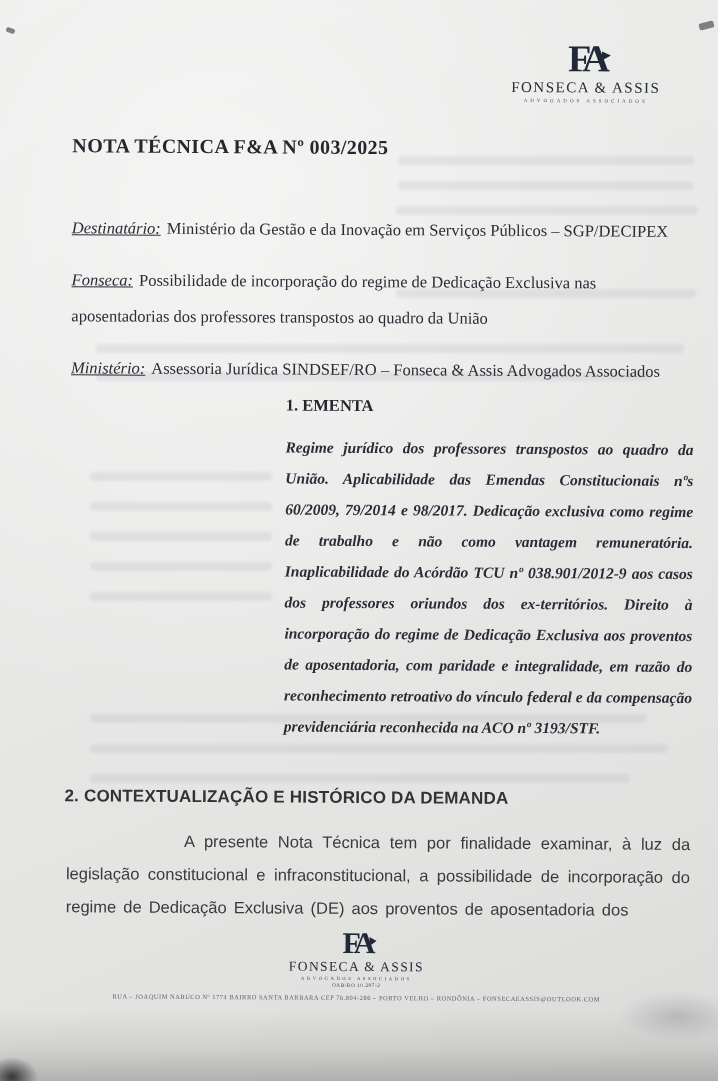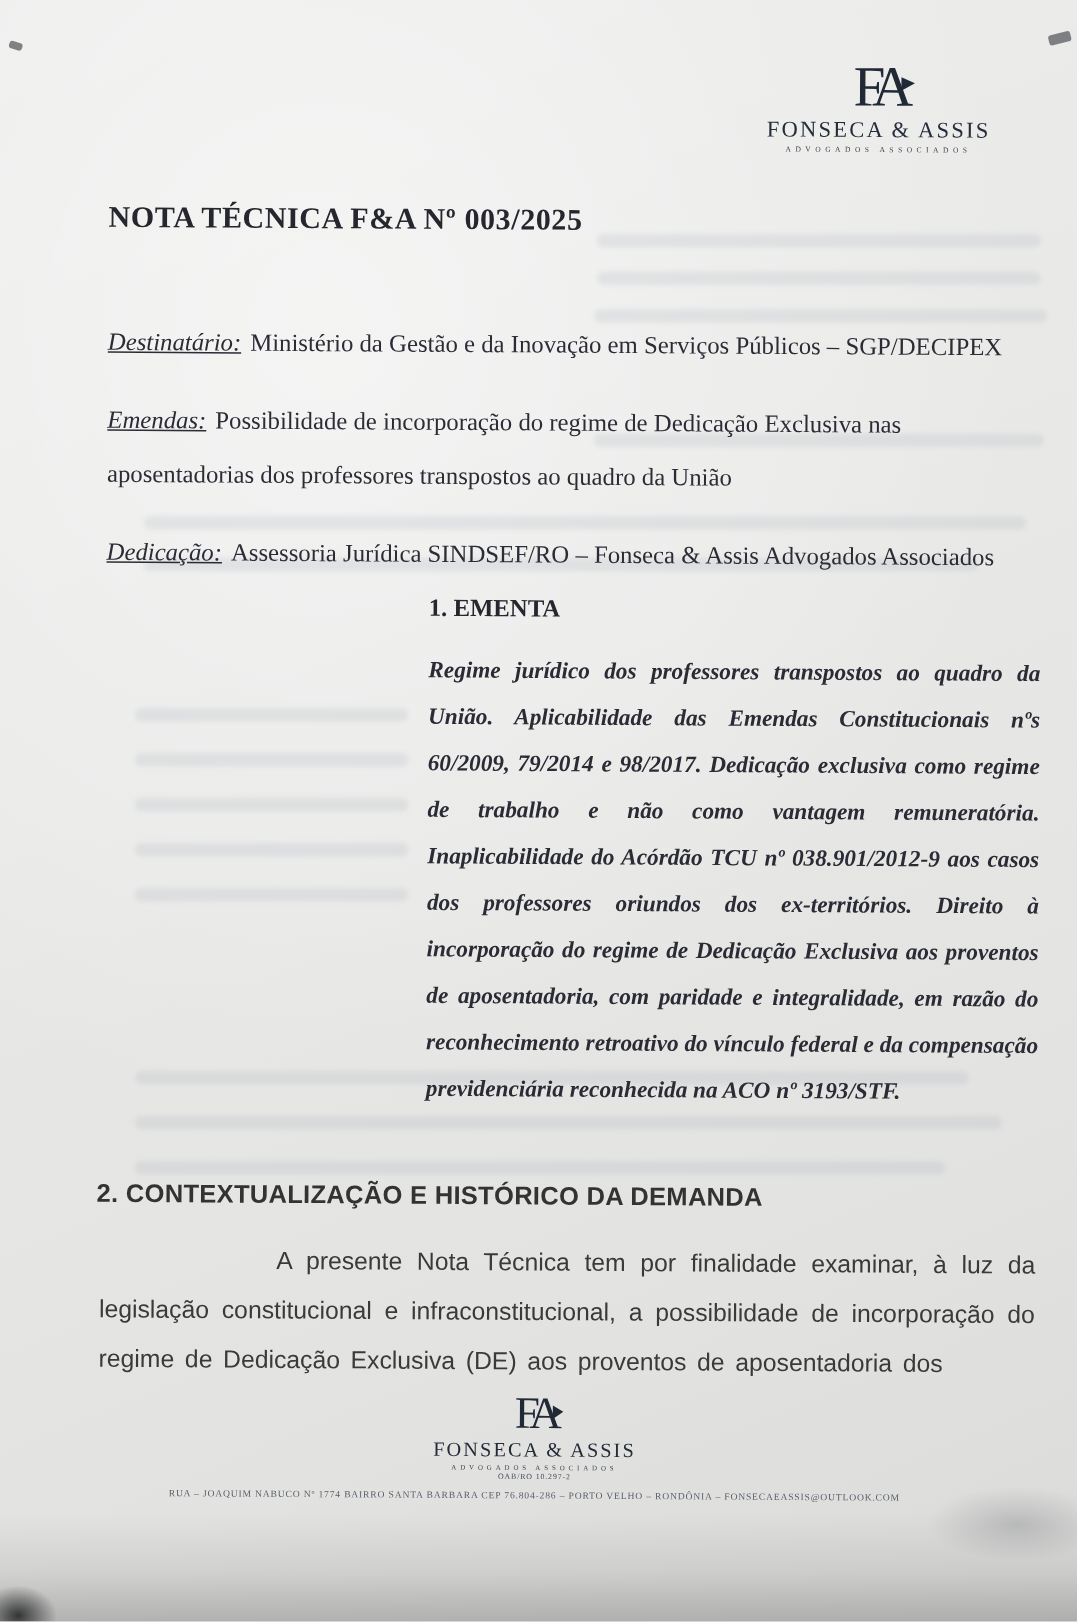--- a/index.html
+++ b/index.html
@@ -25,21 +25,21 @@
   .fold-shadow{position:absolute;right:-20px;bottom:40px;width:120px;height:50px;
     background:radial-gradient(closest-side, rgba(120,122,124,.35), rgba(120,122,124,0));}
   
   .ghost{position:absolute;height:9px;border-radius:4px;background:#979dab;opacity:.17;filter:blur(1.6px);}
 
   .content{position:absolute;inset:0;transform:rotate(.35deg);transform-origin:50% 50%;color:#2c2c36;}
 
   
   .brand{position:absolute;top:38px;left:478px;width:210px;text-align:center;color:#222936;}
   .brand .mono-row{position:relative;display:inline-block;line-height:1;}
-  .monogram{font-family:"Liberation Serif",serif;font-size:38px;font-weight:400;letter-spacing:-0.16em;color:#222936;}
+  .monogram{font-family:"Liberation Serif",serif;font-size:38px;font-weight:700;letter-spacing:-0.16em;color:#222936;}
   .pennant{position:absolute;right:-7px;top:12px;width:0;height:0;
     border-left:9px solid #222936;border-top:4px solid transparent;border-bottom:5px solid transparent;}
   .brand-name{margin-top:2px;font-size:15px;letter-spacing:1.5px;font-variant:small-caps;font-weight:500;color:#252c3a;}
   .brand-tag{margin-top:2px;font-size:5px;letter-spacing:3px;color:#3a4150;}
 
   
   .doc-title{position:absolute;left:70px;top:136px;font-size:20px;font-weight:700;letter-spacing:.4px;color:#26262e;}
   .meta{position:absolute;left:70px;top:212px;width:622px;font-size:16.5px;line-height:36px;color:#2c2c36;}
   .meta-row{margin-bottom:16px;text-align:left;}
   .meta-label{font-weight:400;font-style:italic;text-decoration:underline;margin-right:6px;}
@@ -96,24 +96,24 @@
       <div class="brand-tag">ADVOGADOS ASSOCIADOS</div>
     </div>
 
     <div class="doc-title">NOTA TÉCNICA F&amp;A Nº 003/2025</div>
 
     <div class="meta">
       <div class="meta-row">
         <span class="meta-label">Destinatário:</span><span>Ministério da Gestão e da Inovação em Serviços Públicos – SGP/DECIPEX</span>
       </div>
       <div class="meta-row">
-        <span class="meta-label">Emendas:</span><span>Possibilidade de incorporação do regime de Dedicação Exclusiva nas aposentadorias dos professores transpostos ao quadro da União</span>
+        <span class="meta-label">Fonseca:</span><span>Possibilidade de incorporação do regime de Dedicação Exclusiva nas aposentadorias dos professores transpostos ao quadro da União</span>
       </div>
       <div class="meta-row">
-        <span class="meta-label">Dedicação:</span><span>Assessoria Jurídica SINDSEF/RO – Fonseca &amp; Assis Advogados Associados</span>
+        <span class="meta-label">Ministério:</span><span>Assessoria Jurídica SINDSEF/RO – Fonseca &amp; Assis Advogados Associados</span>
       </div>
     </div>
 
     <div class="sec1-heading">1. EMENTA</div>
     <div class="ementa">Regime jurídico dos professores transpostos ao quadro da União. Aplicabilidade das Emendas Constitucionais nºs 60/2009, 79/2014 e 98/2017. Dedicação exclusiva como regime de trabalho e não como vantagem remuneratória. Inaplicabilidade do Acórdão TCU nº 038.901/2012-9 aos casos dos professores oriundos dos ex-territórios. Direito à incorporação do regime de Dedicação Exclusiva aos proventos de aposentadoria, com paridade e integralidade, em razão do reconhecimento retroativo do vínculo federal e da compensação previdenciária reconhecida na ACO nº 3193/STF.</div>
 
     <div class="sec2-heading">2. CONTEXTUALIZAÇÃO E HISTÓRICO DA DEMANDA</div>
     <div class="sec2-body">A presente Nota Técnica tem por finalidade examinar, à luz da legislação constitucional e infraconstitucional, a possibilidade de incorporação do regime de Dedicação Exclusiva (DE) aos proventos de aposentadoria dos</div>
 
     <div class="footer">

